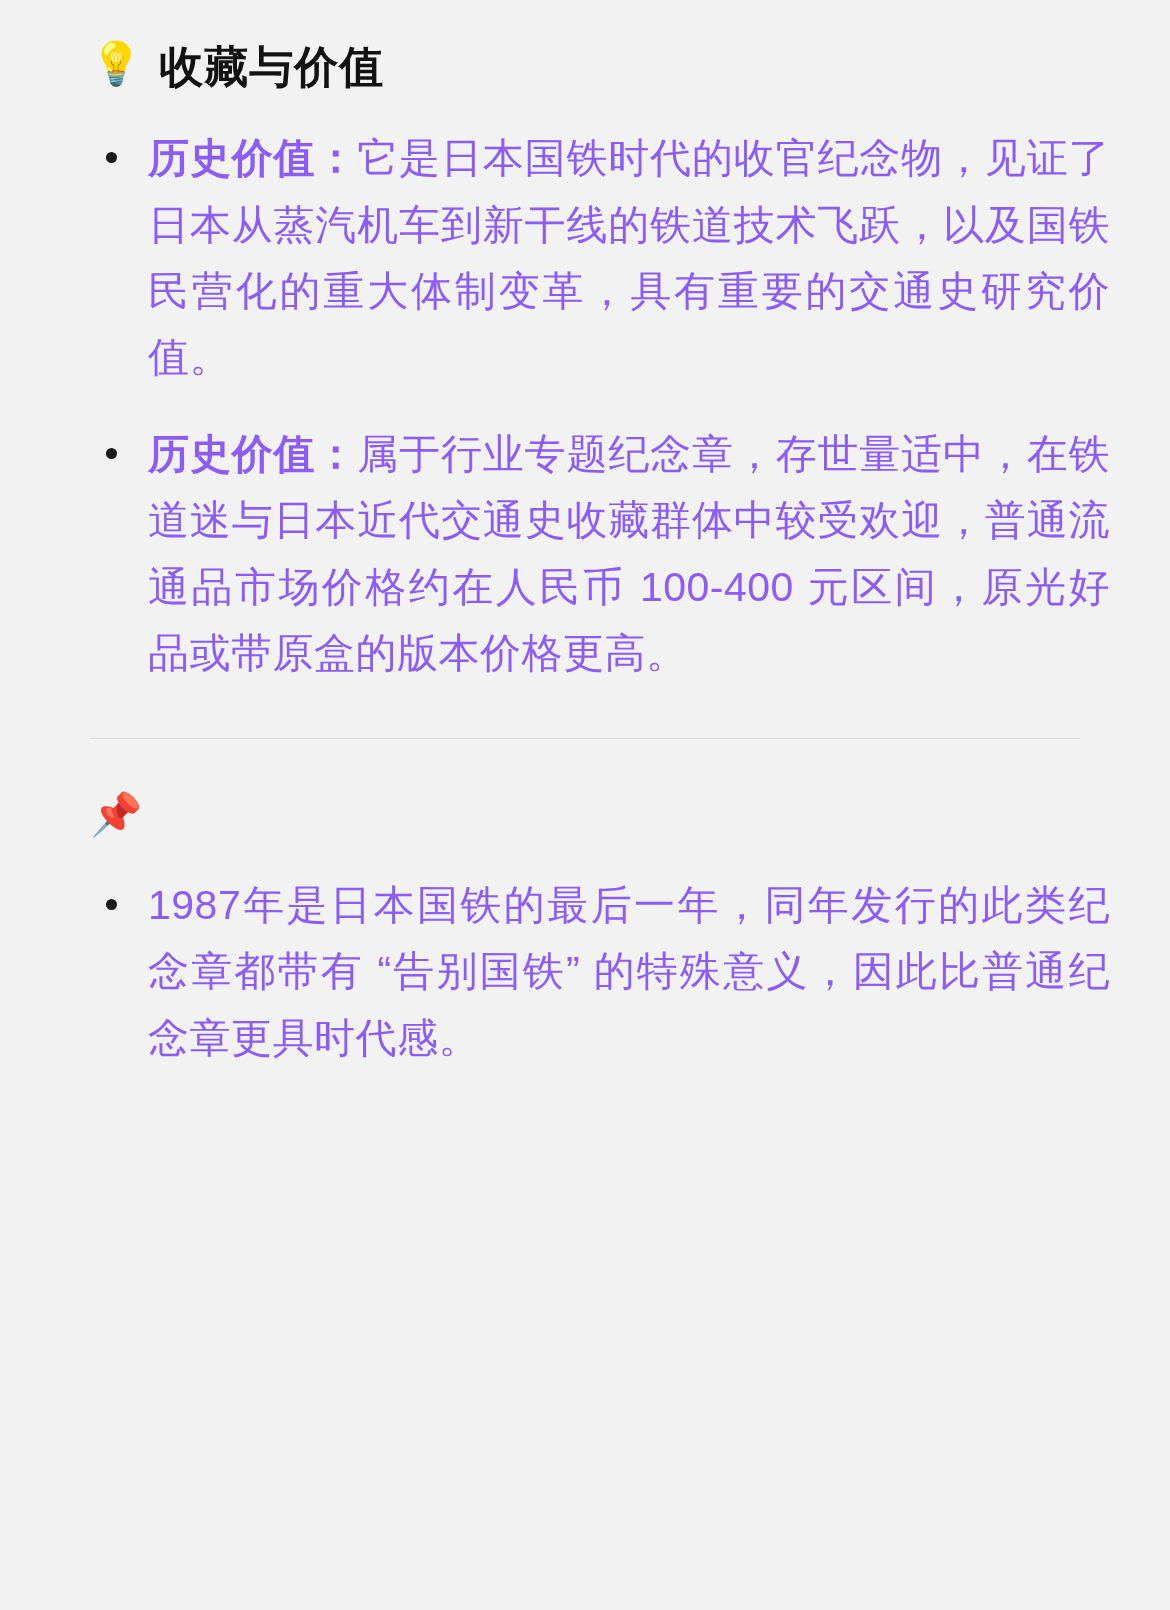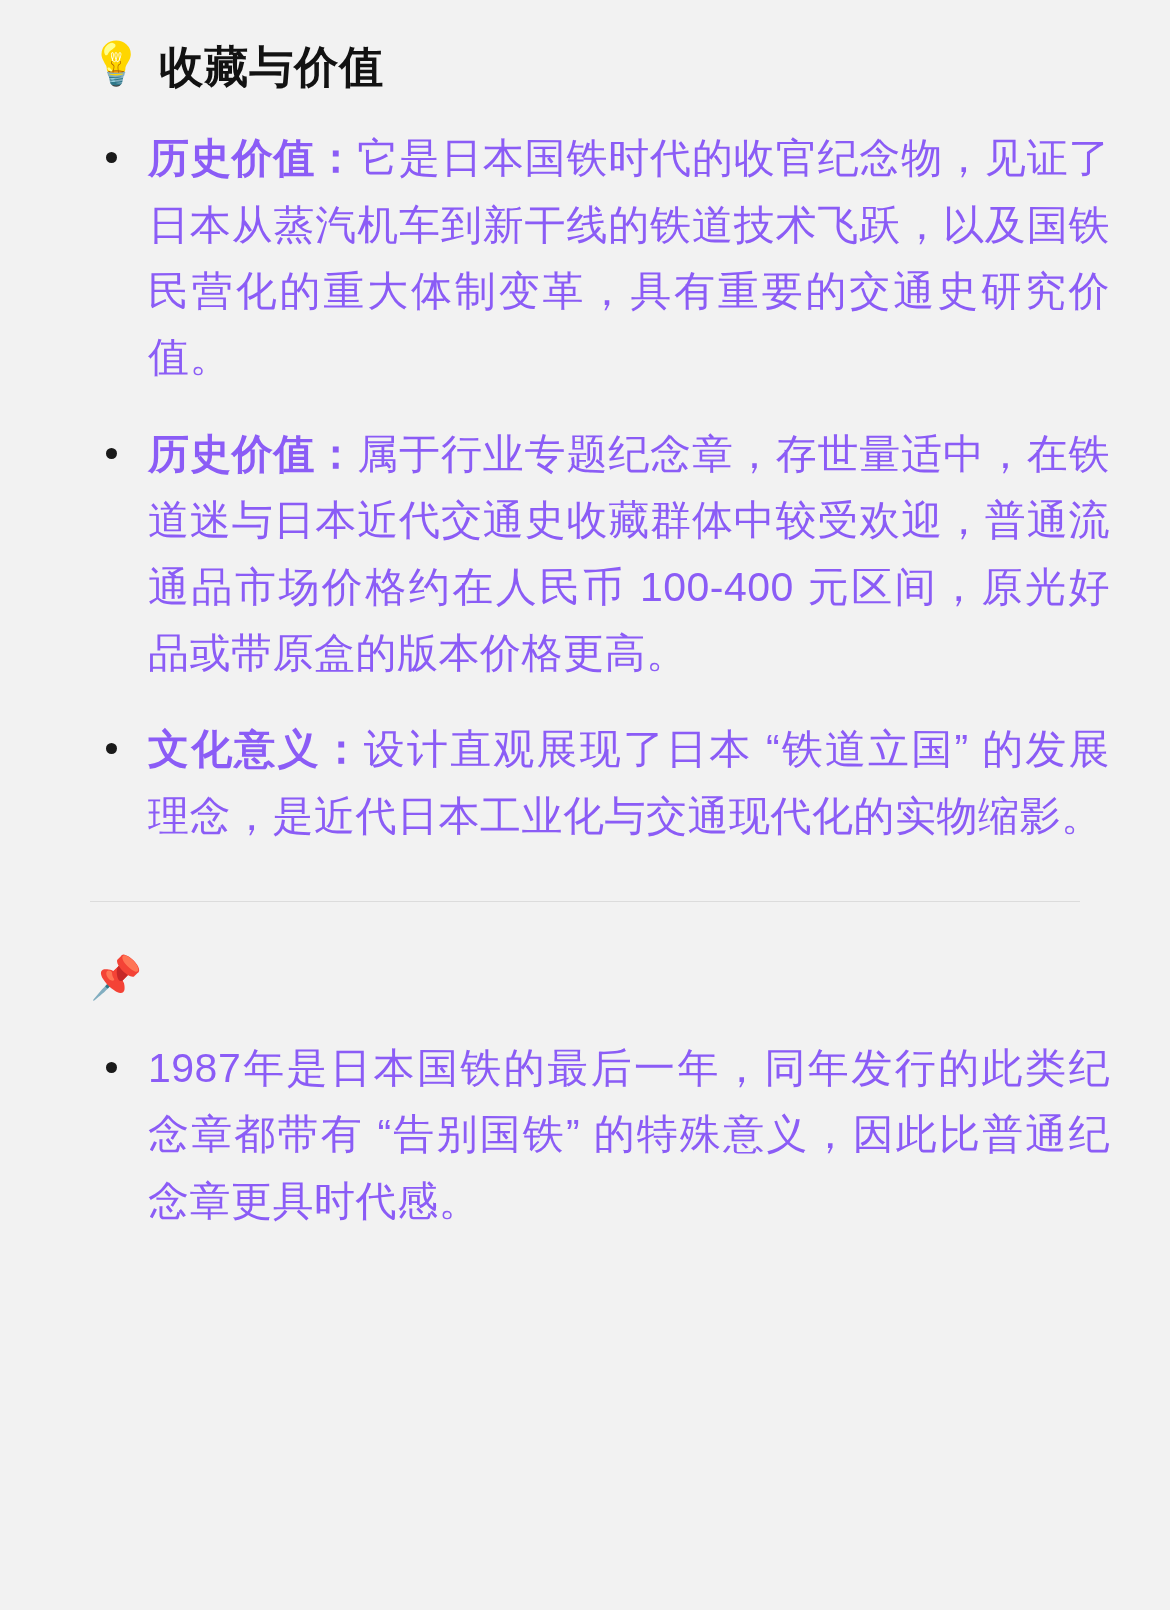--- a/index.html
+++ b/index.html
@@ -93,23 +93,20 @@
       <span class="emoji">💡</span>
       <span>收藏与价值</span>
     </div>
     <ul class="bullets">
       <li>
         <span class="lead">历史价值：</span><span>它是日本国铁时代的收官纪念物，见证了日本从蒸汽机车到新干线的铁道技术飞跃，以及国铁民营化的重大体制变革，具有重要的交通史研究价值。</span>
       </li>
       <li>
         <span class="lead">历史价值：</span><span>属于行业专题纪念章，存世量适中，在铁道迷与日本近代交通史收藏群体中较受欢迎，普通流通品市场价格约在人民币 100-400 元区间，原光好品或带原盒的版本价格更高。</span>
       </li>
-      <li>
-        <span class="lead">文化意义：</span><span>设计直观展现了日本 “铁道立国” 的发展理念，是近代日本工业化与交通现代化的实物缩影。</span>
-      </li>
     </ul>
   </div>
 
   <hr class="divider">
 
   <div class="section">
     <div class="section-heading">
       <span class="emoji">📌</span>
     </div>
     <ul class="bullets">

